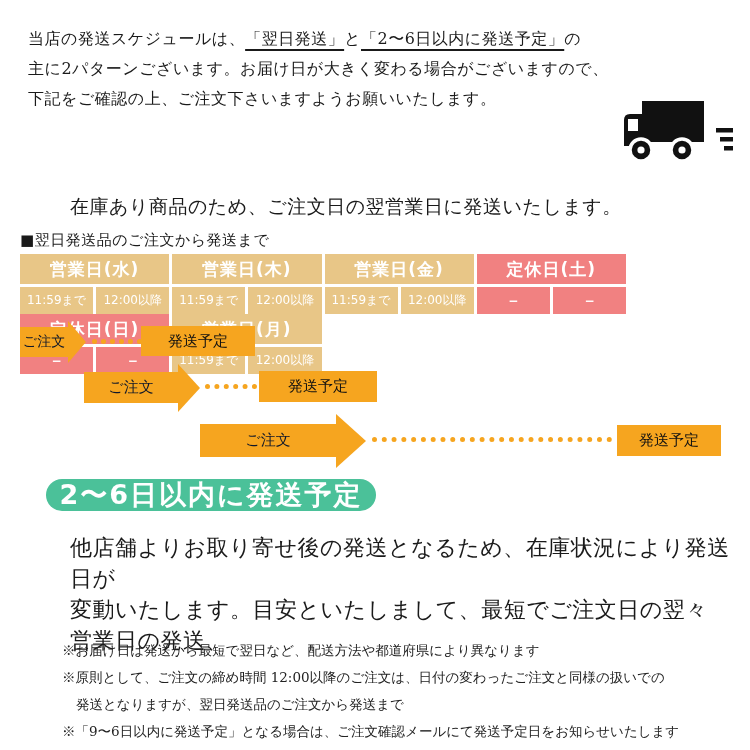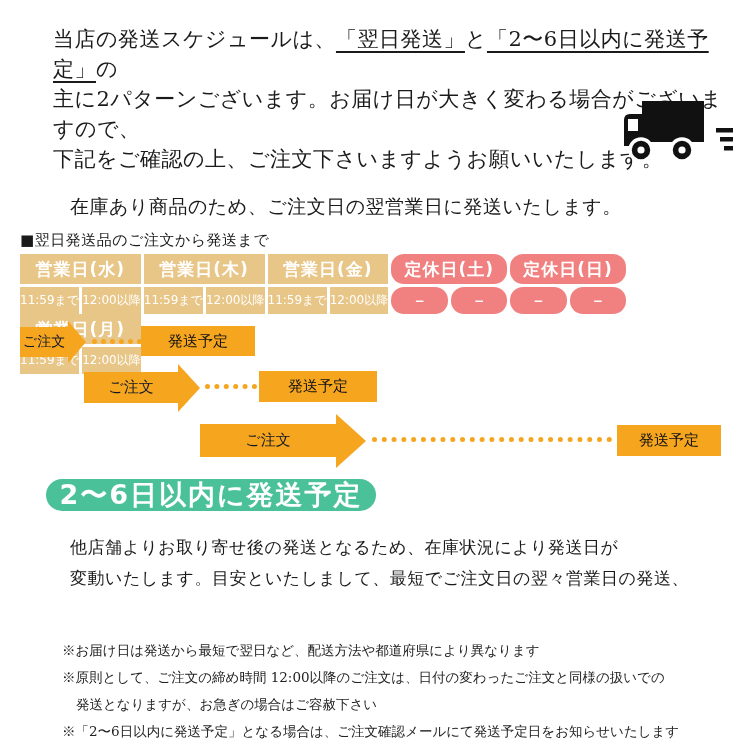--- a/index.html
+++ b/index.html
@@ -10,55 +10,55 @@
   }
   *{margin:0;padding:0;box-sizing:border-box;}
   html,body{background:#fff;}
   #stage{
     position:relative;width:750px;height:750px;background:#fff;overflow:hidden;
     font-family:"DejaVu Serif","Liberation Serif",serif;color:#1a1a1a;
   }
   .sans{font-family:"DejaVu Sans","Liberation Sans",sans-serif;}
 
   
-  #intro{position:absolute;left:53px;top:24px;width:686px;font-size:21px;line-height:30px;letter-spacing:0.5px;}
+  #intro{position:absolute;left:28px;top:24px;width:686px;font-size:16px;line-height:30px;letter-spacing:0.5px;}
   #intro .u{text-decoration:underline;text-underline-offset:5px;text-decoration-thickness:1.5px;}
 
   
   #truck{position:absolute;left:620px;top:98px;width:118px;height:72px;}
 
   
   .badge{
     position:absolute;background:var(--badge-green);color:#fff;
     font-family:"DejaVu Sans","Liberation Sans",sans-serif;font-weight:bold;
     display:flex;align-items:center;justify-content:center;
     border-radius:23px;font-size:27px;letter-spacing:2px;white-space:nowrap;
   }
   #badge-next-day{left:46px;top:140px;width:170px;height:43px;}
   #badge-backorder{left:46px;top:479px;width:330px;height:32px;}
 
   #desc-next-day{position:absolute;left:70px;top:194px;font-size:19px;letter-spacing:0.5px;white-space:nowrap;}
 
   #table-title{position:absolute;left:20px;top:231px;font-size:15px;font-weight:500;letter-spacing:0.5px;}
 
   
-  #sched-table{position:absolute;left:20px;top:254px;width:606px;display:grid;grid-template-columns:repeat(5,1fr);column-gap:3px;}
+  #sched-table{position:absolute;left:20px;top:254px;width:606px;display:grid;grid-template-columns:repeat(4,1fr);column-gap:3px;}
   .col{display:flex;flex-direction:column;row-gap:3px;}
   .col-header{
     height:30px;background:var(--cell-tan);color:#fff;font-weight:bold;font-size:17px;letter-spacing:1px;
     display:flex;align-items:center;justify-content:center;white-space:nowrap;
     font-family:"DejaVu Sans","Liberation Sans",sans-serif;
   }
   .col-sub{display:grid;grid-template-columns:1fr 1fr;column-gap:3px;}
   .sub-cell{
     height:27px;background:var(--cell-tan);color:#fff;font-size:12px;
     display:flex;align-items:center;justify-content:center;white-space:nowrap;
     font-family:"DejaVu Sans","Liberation Sans",sans-serif;
   }
-  .holiday .col-header,.holiday .sub-cell{background:var(--cell-red);font-weight:bold;border-radius:13px;}
+  .holiday .col-header,.holiday .sub-cell{background:var(--cell-red);font-weight:bold;}
 
   
   .arr-body{
     position:absolute;background:var(--arrow-orange);color:#0f172a;
     font-family:"DejaVu Sans","Liberation Sans",sans-serif;font-size:15px;
     display:flex;align-items:center;justify-content:center;white-space:nowrap;
   }
   .arr-head{position:absolute;width:0;height:0;}
   .dotline{position:absolute;border-top:5px dotted var(--arrow-orange);}
   .ship-box{
@@ -75,21 +75,21 @@
   #r2-body{left:84px;top:372px;width:94px;height:31px;}
   #r2-head{left:178px;top:364px;border-top:24px solid transparent;border-bottom:24px solid transparent;border-left:22px solid var(--arrow-orange);}
   #r2-dots{left:205px;top:384px;width:52px;}
   #r2-box{left:259px;top:371px;width:118px;height:31px;}
   
   #r3-body{left:200px;top:424px;width:136px;height:33px;}
   #r3-head{left:336px;top:414px;border-top:27px solid transparent;border-bottom:27px solid transparent;border-left:30px solid var(--arrow-orange);}
   #r3-dots{left:372px;top:437px;width:240px;}
   #r3-box{left:617px;top:425px;width:104px;height:31px;}
 
-  #desc-backorder{position:absolute;left:70px;top:532px;width:660px;font-size:17px;line-height:31px;letter-spacing:0.5px;}
+  #desc-backorder{position:absolute;left:70px;top:532px;width:660px;font-size:22px;line-height:31px;letter-spacing:0.5px;}
 
   #footnotes{position:absolute;left:62px;top:638px;width:660px;font-size:13.5px;line-height:24px;color:#222;}
   #footnotes .fn{margin-bottom:3px;white-space:nowrap;}
   #footnotes .indent{padding-left:14px;}
 </style>
 </head>
 <body>
 
 <div id="stage">
 
@@ -178,17 +178,17 @@
 
   <div class="badge" id="badge-backorder">2〜6日以内に発送予定</div>
   <div id="desc-backorder">
     <span>他店舗よりお取り寄せ後の発送となるため、在庫状況により発送日が</span><br>
     <span>変動いたします。目安といたしまして、最短でご注文日の翌々営業日の発送、</span><br>
   </div>
 
   <div id="footnotes">
     <div class="fn">※お届け日は発送から最短で翌日など、配送方法や都道府県により異なります</div>
     <div class="fn">※原則として、ご注文の締め時間 12:00以降のご注文は、日付の変わったご注文と同様の扱いでの</div>
-    <div class="fn indent">発送となりますが、お急ぎの場合はご容赦下さい</div>
-    <div class="fn">※「2〜6日以内に発送予定」となる場合は、ご注文確認メールにて発送予定日をお知らせいたします</div>
+    <div class="fn indent">発送となりますが、翌日発送品のご注文から発送まで</div>
+    <div class="fn">※「9〜6日以内に発送予定」となる場合は、ご注文確認メールにて発送予定日をお知らせいたします</div>
   </div>
 
 </div>
 
 </body></html>

